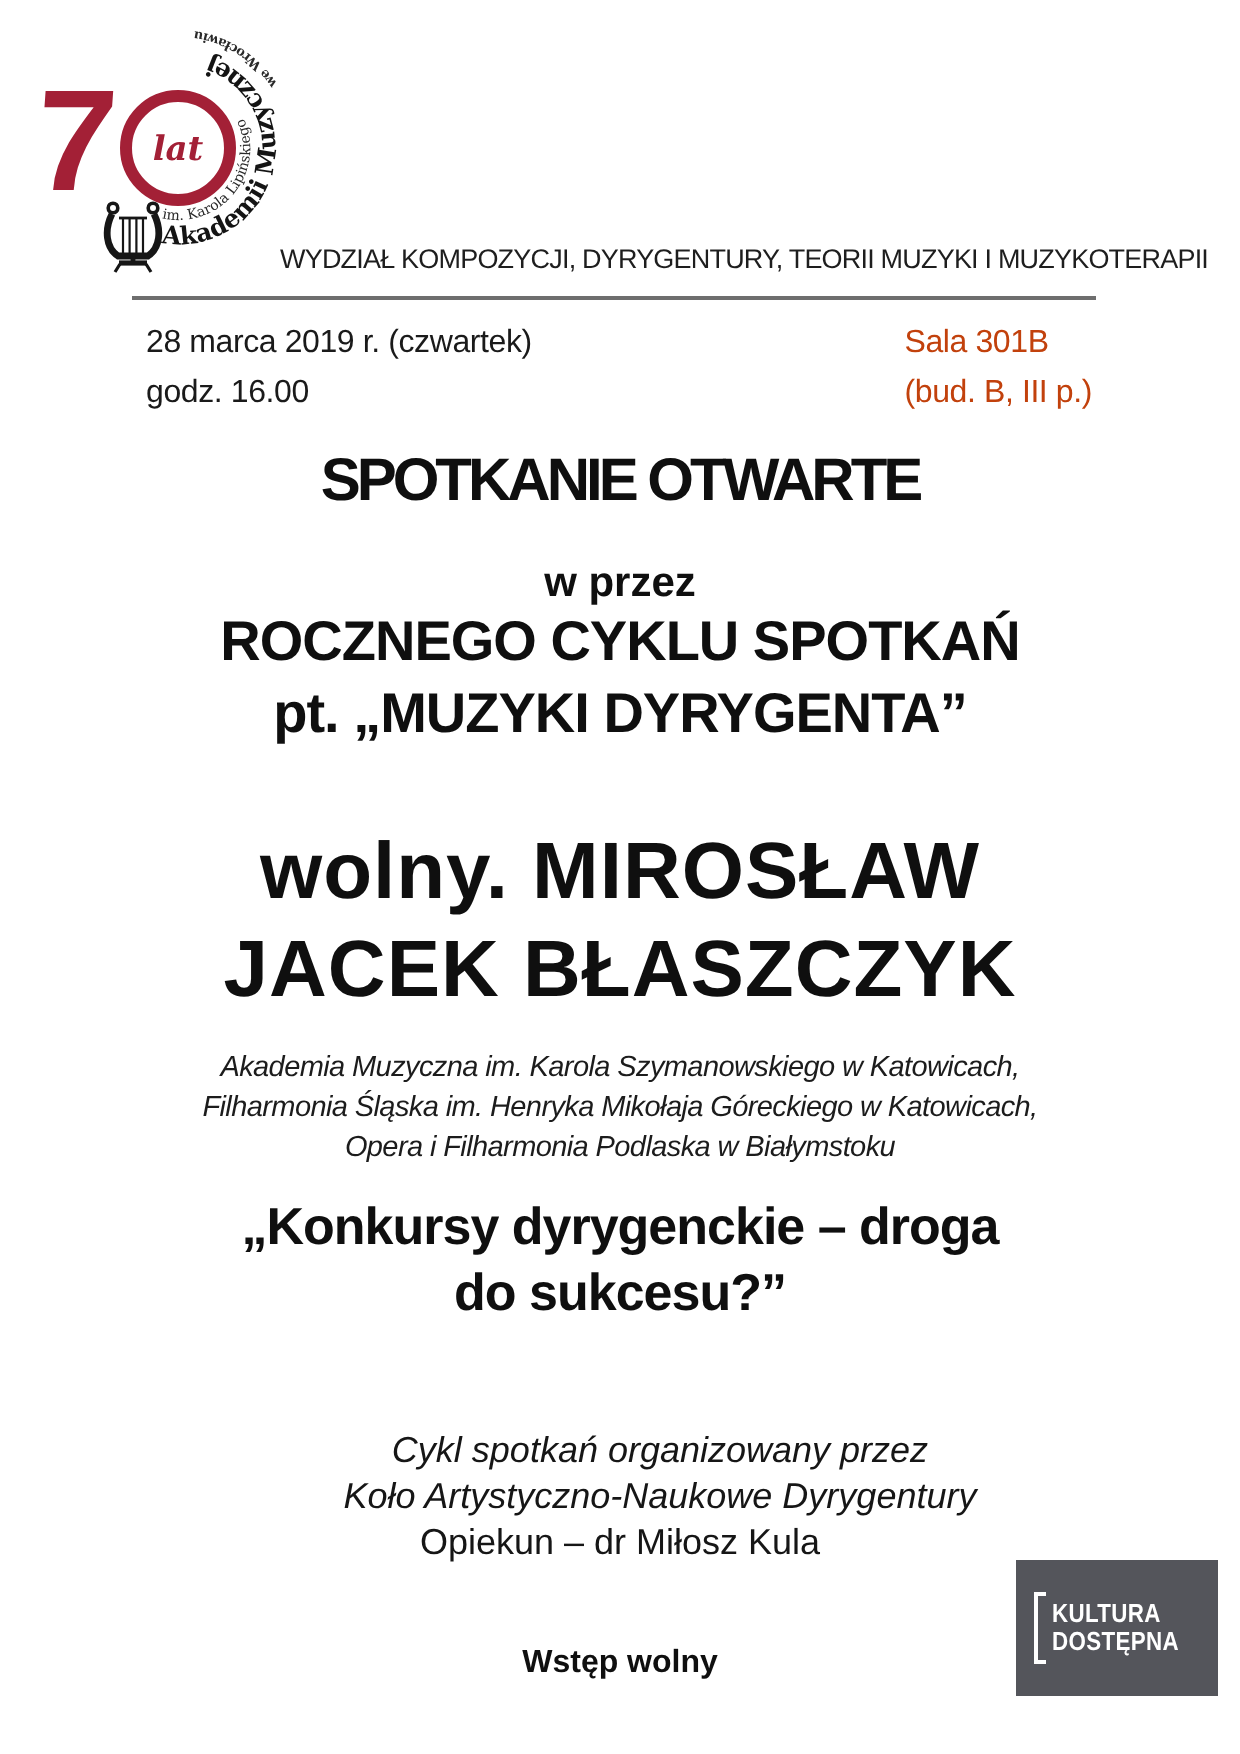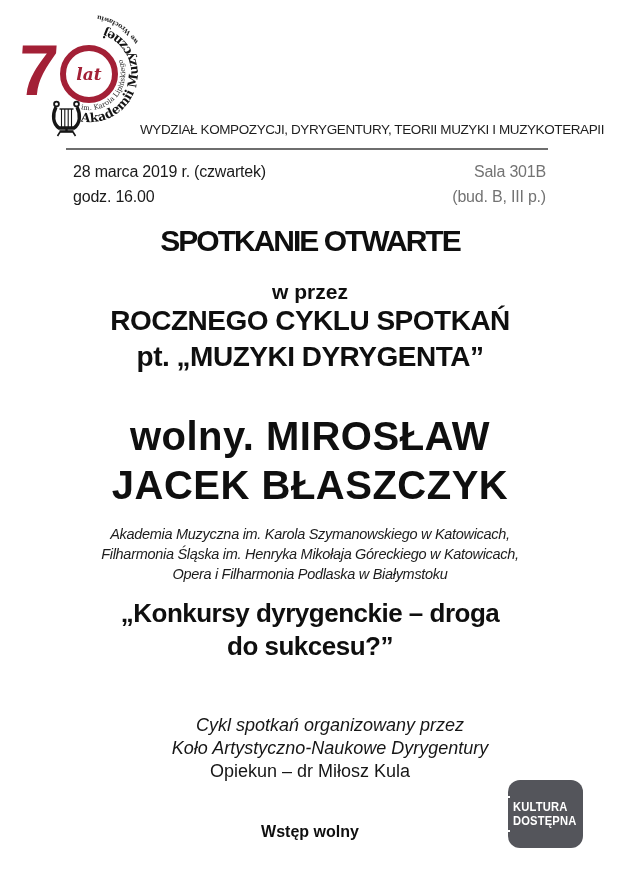--- a/index.html
+++ b/index.html
@@ -19,39 +19,39 @@
   .rule{
     position:absolute;top:148px;left:66px;width:482px;height:2px;
     background:#6e6e6e;
   }
   
   .info-left{
     position:absolute;left:73px;top:159px;
     font-size:16px;line-height:25px;letter-spacing:-0.2px;color:#1a1a1a;
   }
   .info-right{
-    position:absolute;right:74px;top:159px;text-align:right;
-    font-size:16px;line-height:25px;letter-spacing:-0.2px;color:#737373;
+    position:absolute;right:74px;top:159px;
+    font-size:16px;line-height:25px;letter-spacing:-0.2px;color:#c2410c;
   }
   
   .center{position:absolute;left:0;right:0;text-align:center;color:#0f0f0f;}
   .main-title{top:224px;font-size:30px;font-weight:700;letter-spacing:-2px;}
   .w-ramach{top:280px;font-size:21px;font-weight:700;}
   .series-1{top:305px;font-size:28px;font-weight:700;letter-spacing:-0.5px;}
   .series-2{top:341px;font-size:28px;font-weight:700;letter-spacing:-0.5px;}
   .speaker{top:412px;font-size:40px;font-weight:700;line-height:49px;letter-spacing:0.5px;}
   .affiliations{top:524px;font-size:14.5px;font-style:italic;line-height:20px;letter-spacing:-0.3px;color:#1c1c1c;}
   .lecture-title{top:597px;font-size:26px;font-weight:700;line-height:33px;letter-spacing:-0.5px;}
   .organizer{top:714px;font-size:18px;line-height:23px;color:#161616;}
   .organizer .it{font-style:italic;padding-left:40px;}
   .admission{top:823px;font-size:16px;font-weight:700;}
   
   .kd-box{
-    position:absolute;left:508px;top:780px;width:75px;height:68px;
-    display:flex;align-items:center;justify-content:center;border-radius:12px;
+    position:absolute;left:508px;top:780px;width:101px;height:68px;
+    display:flex;align-items:center;justify-content:center;
   }
   .kd-inner{display:flex;align-items:center;}
   .kd-bracket{
     width:6px;height:36px;margin-right:3px;
     border-left:2.5px solid #fff;border-top:2.5px solid #fff;border-bottom:2.5px solid #fff;
     box-sizing:border-box;
   }
   .kd-text{
     display:flex;flex-direction:column;color:#fff;font-weight:700;
     font-size:13px;line-height:14px;letter-spacing:0.2px;

